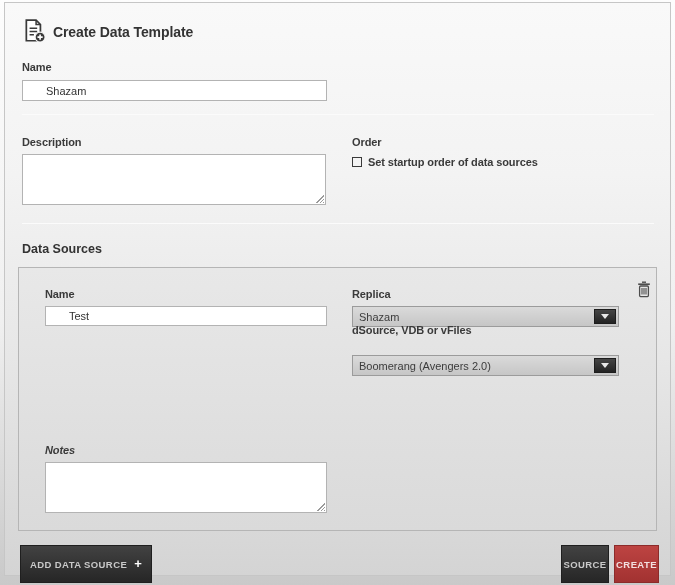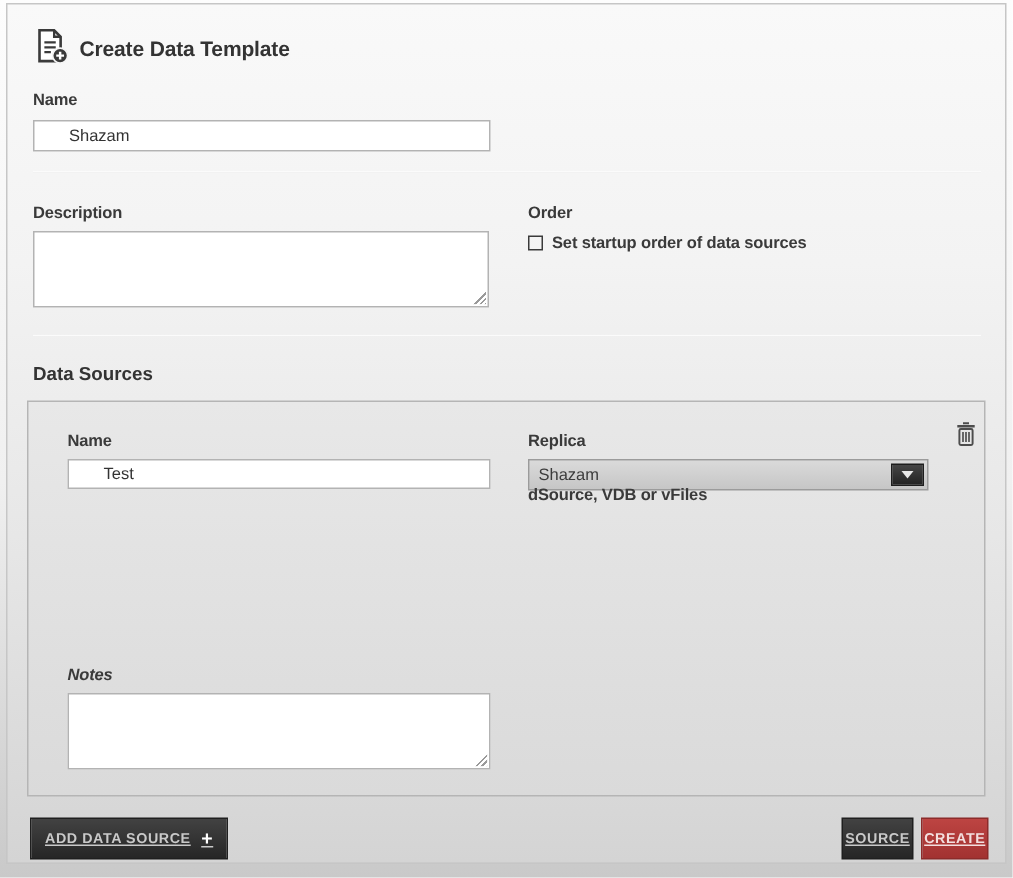--- a/index.html
+++ b/index.html
@@ -71,26 +71,25 @@
     border:1px solid #1d1d1d;
     display:flex; align-items:center; justify-content:center; cursor:pointer;
   }
   .dd-arrow {
     width:0; height:0;
     border-left:4px solid transparent; border-right:4px solid transparent;
     border-top:5px solid #e8e8e8;
   }
   .btn {
     display:flex; align-items:center; justify-content:center;
-    height:28px; cursor:pointer;
+    height:38px; cursor:pointer;
     font-size:9.5px; font-weight:bold; letter-spacing:0.4px;
     border:1px solid #1f1f1f; color:#c9c9c9;
     background:linear-gradient(180deg,#424242,#262626);
     white-space:nowrap;
-    text-decoration:underline;
   }
   .btn-create {
     border-color:#8c2b2a; color:#f3dfdf;
     background:linear-gradient(180deg,#bd4442,#a23231);
   }
   .plus { color:#fff; font-size:13px; font-weight:bold; margin-left:7px; line-height:10px; }
   svg { display:block; }
 </style>
 </head>
 <body>
@@ -149,20 +148,26 @@
 
     <div class="abs label" style="left:333px; top:20px;">Replica</div>
     <div class="dropdown" style="left:333px; top:38px; width:267px;">
       <span class="dd-text">Shazam</span>
       <span class="dd-btn">
         <span class="dd-arrow"></span>
       </span>
     </div>
 
     <div class="abs label" style="left:333px; top:56px;">dSource, VDB or vFiles</div>
+    <div class="dropdown" style="left:333px; top:87px; width:267px;">
+      <span class="dd-text">Boomerang (Avengers 2.0)</span>
+      <span class="dd-btn">
+        <span class="dd-arrow"></span>
+      </span>
+    </div>
 
     <div class="abs label" style="left:26px; top:176px;font-style:italic;">Notes</div>
     <div class="abs ta-wrap" style="left:26px; top:194px; width:282px; height:51px;">
       <textarea class="ta" style=""></textarea>
       <span class="resize-handle"></span>
     </div>
 
   </div>
 
   <div class="btn abs" style="left:15px; top:542px; padding:0 9px;">

